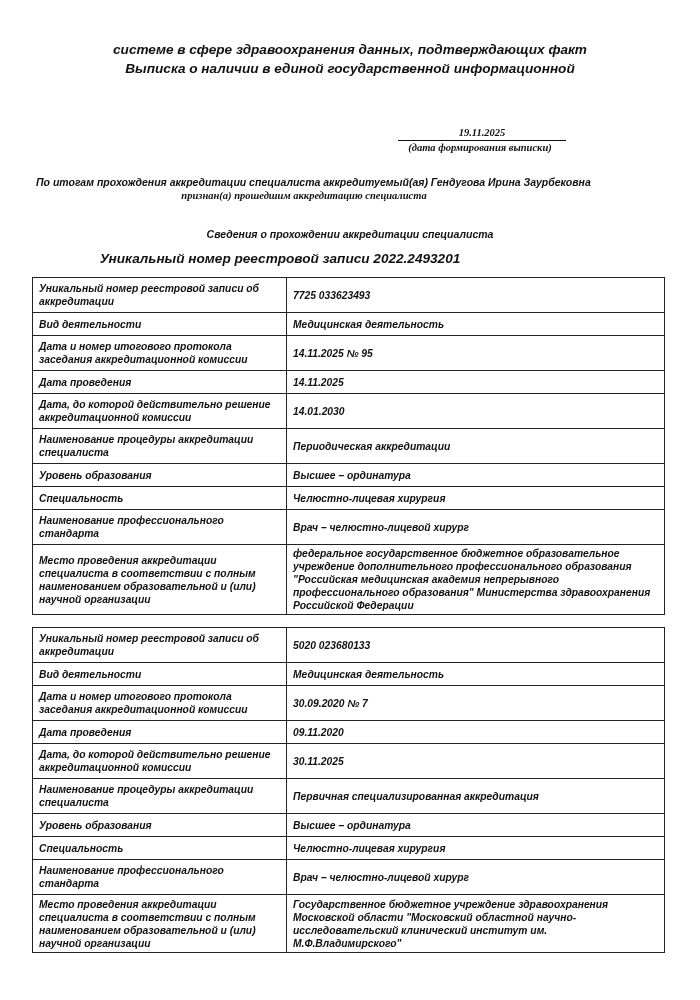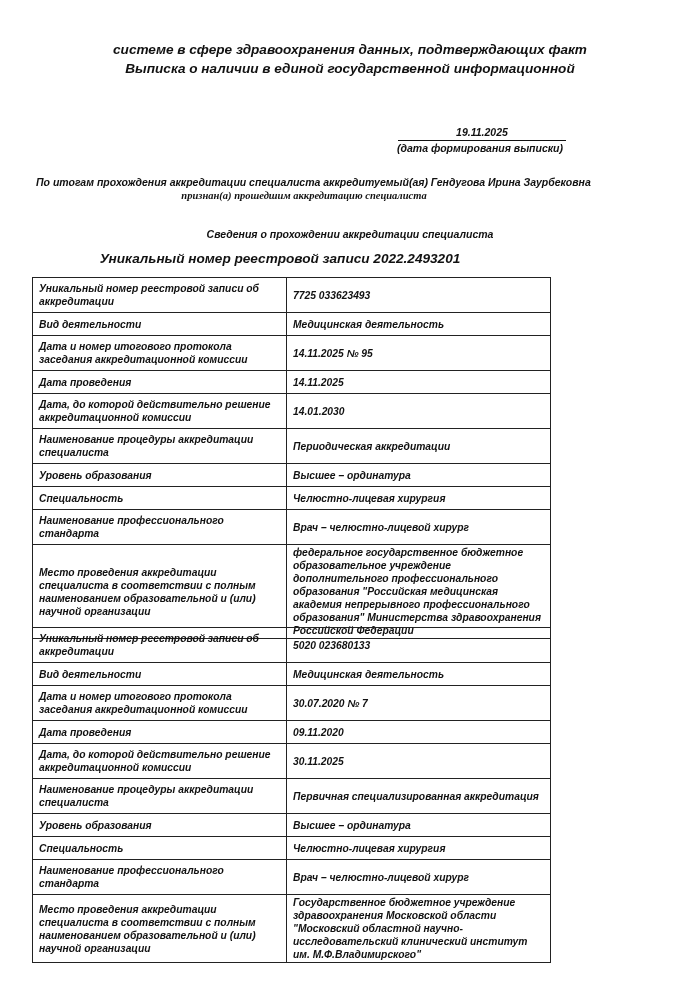--- a/index.html
+++ b/index.html
@@ -9,20 +9,21 @@
       font-style: italic;
     }
     .title {
       position: absolute; left: 100px; top: 40px; width: 500px;
       text-align: center; font-weight: bold; font-size: 13.6px; line-height: 19px;
     }
     .title div { white-space: nowrap; }
     .date-block {
       position: absolute; left: 398px; top: 126px; width: 168px;
       text-align: center;
+      font-family: Liberation Serif, serif;
     }
     .date-value {
       font-weight: bold; font-size: 10.5px; line-height: 13px;
       border-bottom: 1px solid #111; padding-bottom: 1px;
     }
     .date-caption { font-weight: bold; font-size: 10.5px; line-height: 14px; white-space: nowrap; margin-left: -4px; }
     .result {
       position: absolute; left: 0; top: 175px; width: 700px;
       font-weight: bold; font-size: 10.5px; line-height: 14px;
     }
@@ -30,21 +31,21 @@
     .result .l2 { position: absolute; left: 0; top: 14px; width: 608px; text-align: center; white-space: nowrap; font-family: Liberation Serif, serif; }
     .section-head {
       position: absolute; left: 0; top: 228px; width: 700px; text-align: center;
       font-weight: bold; font-size: 10.5px; 
     }
     .reg-head {
       position: absolute; left: 0; top: 251px; width: 560px; text-align: center;
       font-weight: bold; font-size: 13.6px;
     }
     table.rec {
-      position: absolute; left: 32px; width: 519px;
+      position: absolute; left: 32px; width: 633px;
       border-collapse: collapse; table-layout: fixed; border-radius: 17px;
     }
     table.rec td {
       border: 1.4px solid #222; padding: 1px 6px 1px 6px;
       font-weight: bold; font-size: 10.3px; line-height: 13px;
       vertical-align: middle;
     }
     table.rec td.k { width: 241px; }
     #t1 { top: 277px; }
     #t2 { top: 627px; }
@@ -120,21 +121,21 @@
       <tr style="height:35px">
         <td class="k">Уникальный номер реестровой записи об аккредитации</td>
         <td>5020 023680133</td>
       </tr>
   <tr style="height:23px">
         <td class="k">Вид деятельности</td>
         <td>Медицинская деятельность</td>
       </tr>
   <tr style="height:35px">
         <td class="k">Дата и номер итогового протокола заседания аккредитационной комиссии</td>
-        <td>30.07.2020 № 7</td>
+        <td>30.09.2020 № 7</td>
       </tr>
   <tr style="height:23px">
         <td class="k">Дата проведения</td>
         <td>09.11.2020</td>
       </tr>
   <tr style="height:35px">
         <td class="k">Дата, до которой действительно решение аккредитационной комиссии</td>
         <td>30.11.2025</td>
       </tr>
   <tr style="height:35px">

